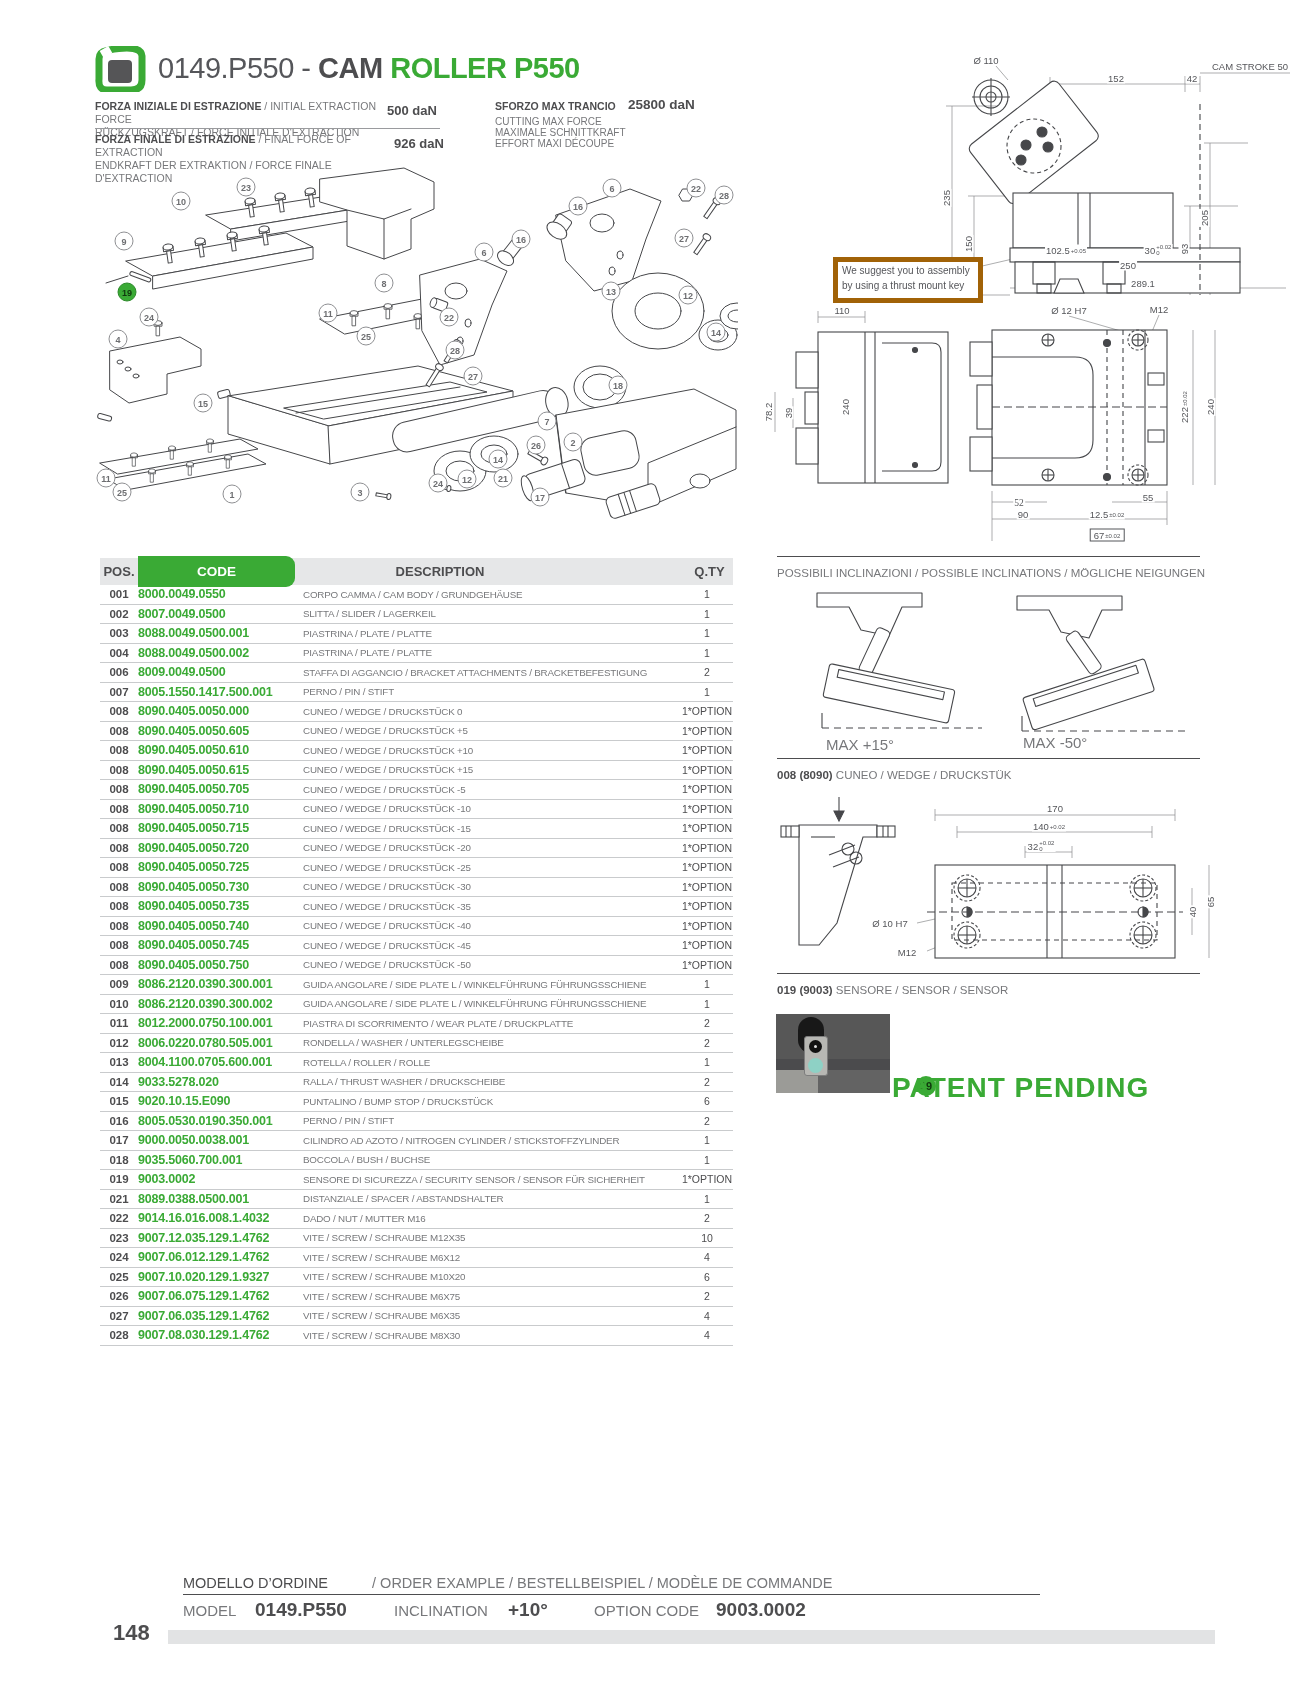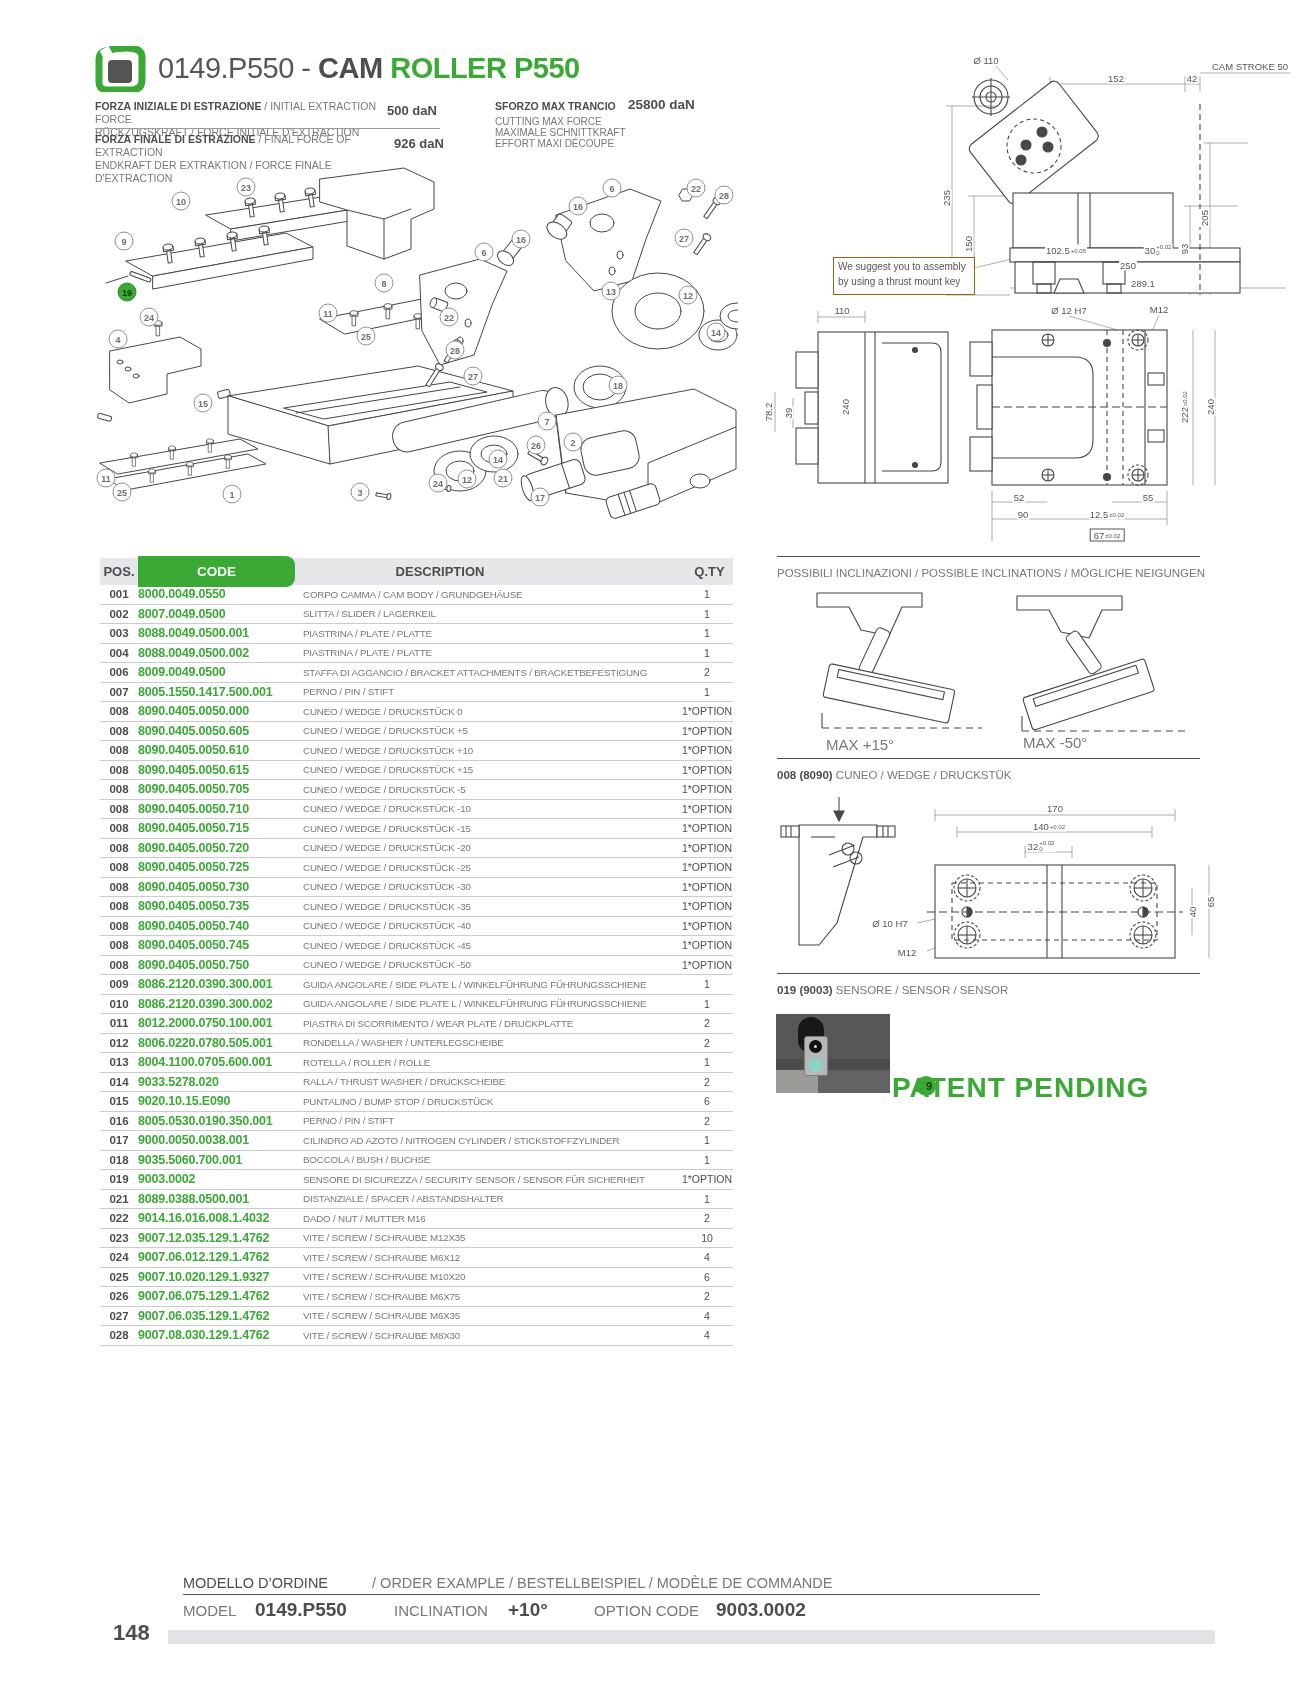--- a/index.html
+++ b/index.html
@@ -26,21 +26,21 @@
            background:#fff;color:#6d6e71;font-size:9px;font-weight:600;display:flex;
            align-items:center;justify-content:center;transform:translate(-50%,-50%);z-index:3;}
   .callout-green{background:#3aaa35;border-color:#2c8a2a;color:#10380e;font-weight:bold;}
   
   .panel{position:absolute;}
   .dim{position:absolute;transform:translate(-50%,-50%);font-size:9.5px;color:#55565a;
        white-space:nowrap;display:flex;align-items:center;gap:1px;background:#fff;padding:0 1px;z-index:2;}
   .dim.rot{transform:translate(-50%,-50%) rotate(-90deg);}
   .dim.boxed{border:1px solid #55565a;padding:0 3px;}
   .dim .tol{font-size:6px;line-height:6px;display:inline-block;text-align:left;}
-  #note-box{left:833px;top:257px;width:132px;height:34px;border:1px solid #a16207;
+  #note-box{left:833px;top:257px;width:132px;height:34px;border:5px solid #a16207;
             font-size:10px;line-height:15px;color:#55565a;padding:1px 4px;background:#fff;z-index:2;}
   
   .rc-div{left:777px;width:423px;height:1px;background:#4d4d4f;}
   .rc-heading{left:777px;font-size:11.5px;color:#77787b;white-space:nowrap;}
   .rc-heading .b{font-weight:bold;color:#4d4d4f;}
   .maxlabel{font-size:15px;color:#77787b;}
   
   #sensor-photo{left:776px;top:1014px;width:114px;height:79px;background:#636363;overflow:hidden;}
   #sensor-photo .ph-top{position:absolute;left:0;top:0;width:100%;height:47px;background:#575757;}
   #sensor-photo .ph-band{position:absolute;left:0;top:45px;width:100%;height:11px;background:#4b4b4d;}
@@ -441,21 +441,21 @@
       </g>
     </svg>
   <span class="dim" style="left: 87px; top: 15px;">110</span>
       <span class="dim rot" style="left: 13px; top: 117px;">78.2</span>
       <span class="dim rot" style="left: 33px; top: 118px;">39</span>
       <span class="dim rot" style="left: 90px; top: 112px;">240</span>
       <span class="dim" style="left: 314px; top: 15px;">Ø 12 H7</span>
       <span class="dim" style="left: 404px; top: 14px;">M12</span>
       <span class="dim rot" style="left: 429px; top: 112px;">222<span class="tol">±0.02</span></span>
       <span class="dim rot" style="left: 455px; top: 112px;">240</span>
-      <span class="dim" style="left: 264px; top: 202px;">52</span>
+      <span class="dim" style="left: 264px; top: 208px; font-family: Liberation Serif, serif;">52</span>
       <span class="dim" style="left: 268px; top: 219px;">90</span>
       <span class="dim" style="left: 352px; top: 219px;">12.5<span class="tol">±0.02</span></span>
       <span class="dim" style="left: 393px; top: 202px;">55</span>
       <span class="dim boxed" style="left: 352px; top: 240px;">67<span class="tol">±0.02</span></span>
     </div>
 
   <div class="abs rc-div" style="top:556px;"></div>
   <div class="abs rc-heading" style="top:567px;">POSSIBILI INCLINAZIONI / POSSIBLE INCLINATIONS / MÖGLICHE NEIGUNGEN</div>
 
   <div class="abs panel" style="left:777px;top:588px;width:423px;height:165px;">

